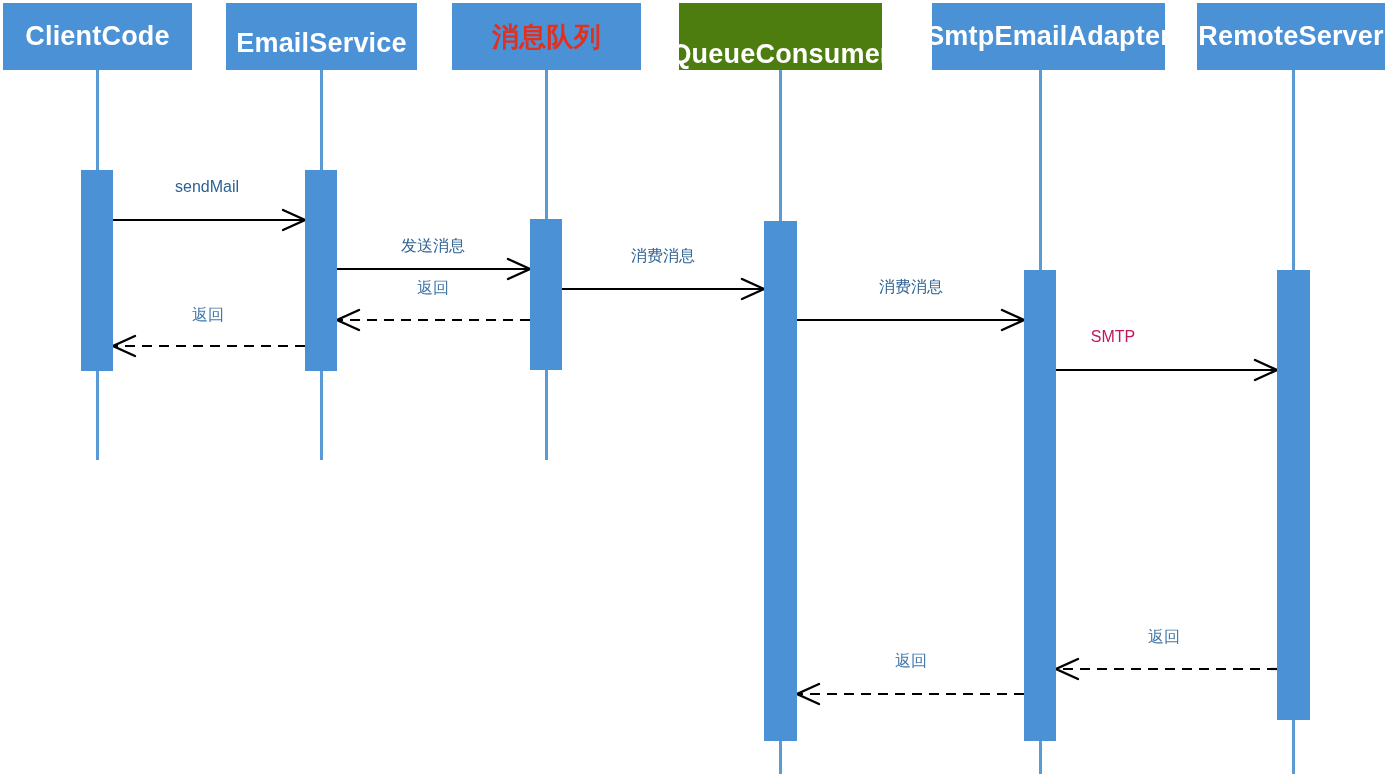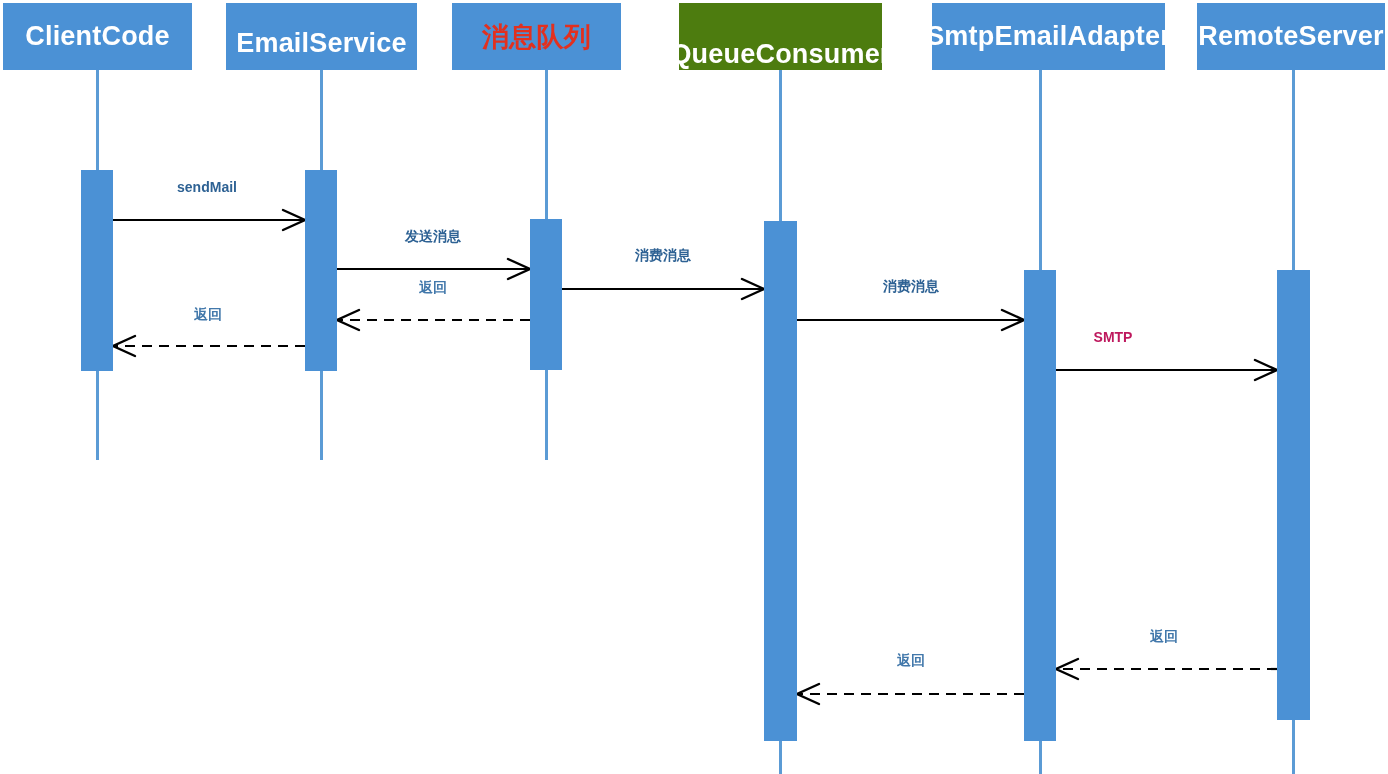--- a/index.html
+++ b/index.html
@@ -37,22 +37,22 @@
   }
   #arrows {
     position: absolute;
     left: 0;
     top: 0;
     pointer-events: none;
   }
   .msg-label {
     position: absolute;
     transform: translate(-50%, -50%);
-    font-weight: bold;
-    font-size: 14px;
+    font-weight: normal;
+    font-size: 16px;
     white-space: nowrap;
   }
 </style>
 </head>
 <body>
 
 <div id="stage">
   <svg id="arrows" width="1388" height="774" viewBox="0 0 1388 774">
     <defs>
       <marker id="openArrow" markerUnits="userSpaceOnUse" markerWidth="30" markerHeight="26" refX="26" refY="13" orient="auto">
@@ -80,34 +80,34 @@
     <div class="activation" style="left: 530px; top: 219px; width: 32px; height: 151px; background: rgb(75, 145, 213);"></div>
     <div class="activation" style="left: 764px; top: 221px; width: 33px; height: 520px; background: rgb(75, 145, 213);"></div>
     <div class="activation" style="left: 1024px; top: 270px; width: 32px; height: 471px; background: rgb(75, 145, 213);"></div>
     <div class="activation" style="left: 1277px; top: 270px; width: 33px; height: 450px; background: rgb(75, 145, 213);"></div>
     <div class="participant" style="left: 3px; top: 3px; width: 189px; height: 67px; background: rgb(75, 145, 213);">
       <span class="plabel" style="color: rgb(255, 255, 255);">ClientCode</span>
     </div>
     <div class="participant" style="left: 226px; top: 3px; width: 191px; height: 67px; background: rgb(75, 145, 213);">
       <span class="plabel" style="color: rgb(255, 255, 255); margin-top: 13px;">EmailService</span>
     </div>
-    <div class="participant" style="left: 452px; top: 3px; width: 169px; height: 67px; background: rgb(75, 145, 213);">
+    <div class="participant" style="left: 452px; top: 3px; width: 189px; height: 67px; background: rgb(75, 145, 213);">
       <span class="plabel" style="color: rgb(226, 48, 31);">消息队列</span>
     </div>
     <div class="participant" style="left: 679px; top: 3px; width: 203px; height: 67px; background: #4d7c0f; align-items: flex-end;">
       <span class="plabel" style="color: rgb(255, 255, 255);">QueueConsumer</span>
     </div>
     <div class="participant" style="left: 932px; top: 3px; width: 233px; height: 67px; background: rgb(75, 145, 213);">
       <span class="plabel" style="color: rgb(255, 255, 255);">SmtpEmailAdapter</span>
     </div>
     <div class="participant" style="left: 1197px; top: 3px; width: 188px; height: 67px; background: rgb(75, 145, 213);">
       <span class="plabel" style="color: rgb(255, 255, 255);">RemoteServer</span>
     </div>
     <div class="msg-label" style="left: 207px; top: 187px; color: rgb(46, 98, 148);">sendMail</div>
-    <div class="msg-label" style="left: 433px; top: 237px; color: rgb(46, 98, 148);">发送消息</div>
+    <div class="msg-label" style="left: 433px; top: 246px; color: rgb(46, 98, 148);">发送消息</div>
     <div class="msg-label" style="left: 663px; top: 256px; color: rgb(46, 98, 148);">消费消息</div>
     <div class="msg-label" style="left: 433px; top: 288px; color: rgb(66, 120, 171);">返回</div>
     <div class="msg-label" style="left: 911px; top: 287px; color: rgb(46, 98, 148);">消费消息</div>
     <div class="msg-label" style="left: 208px; top: 315px; color: rgb(66, 120, 171);">返回</div>
     <div class="msg-label" style="left: 1113px; top: 337px; color: #be185d;">SMTP</div>
     <div class="msg-label" style="left: 1164px; top: 637px; color: rgb(66, 120, 171);">返回</div>
     <div class="msg-label" style="left: 911px; top: 661px; color: rgb(66, 120, 171);">返回</div>
   </div>
 
 </body></html>

